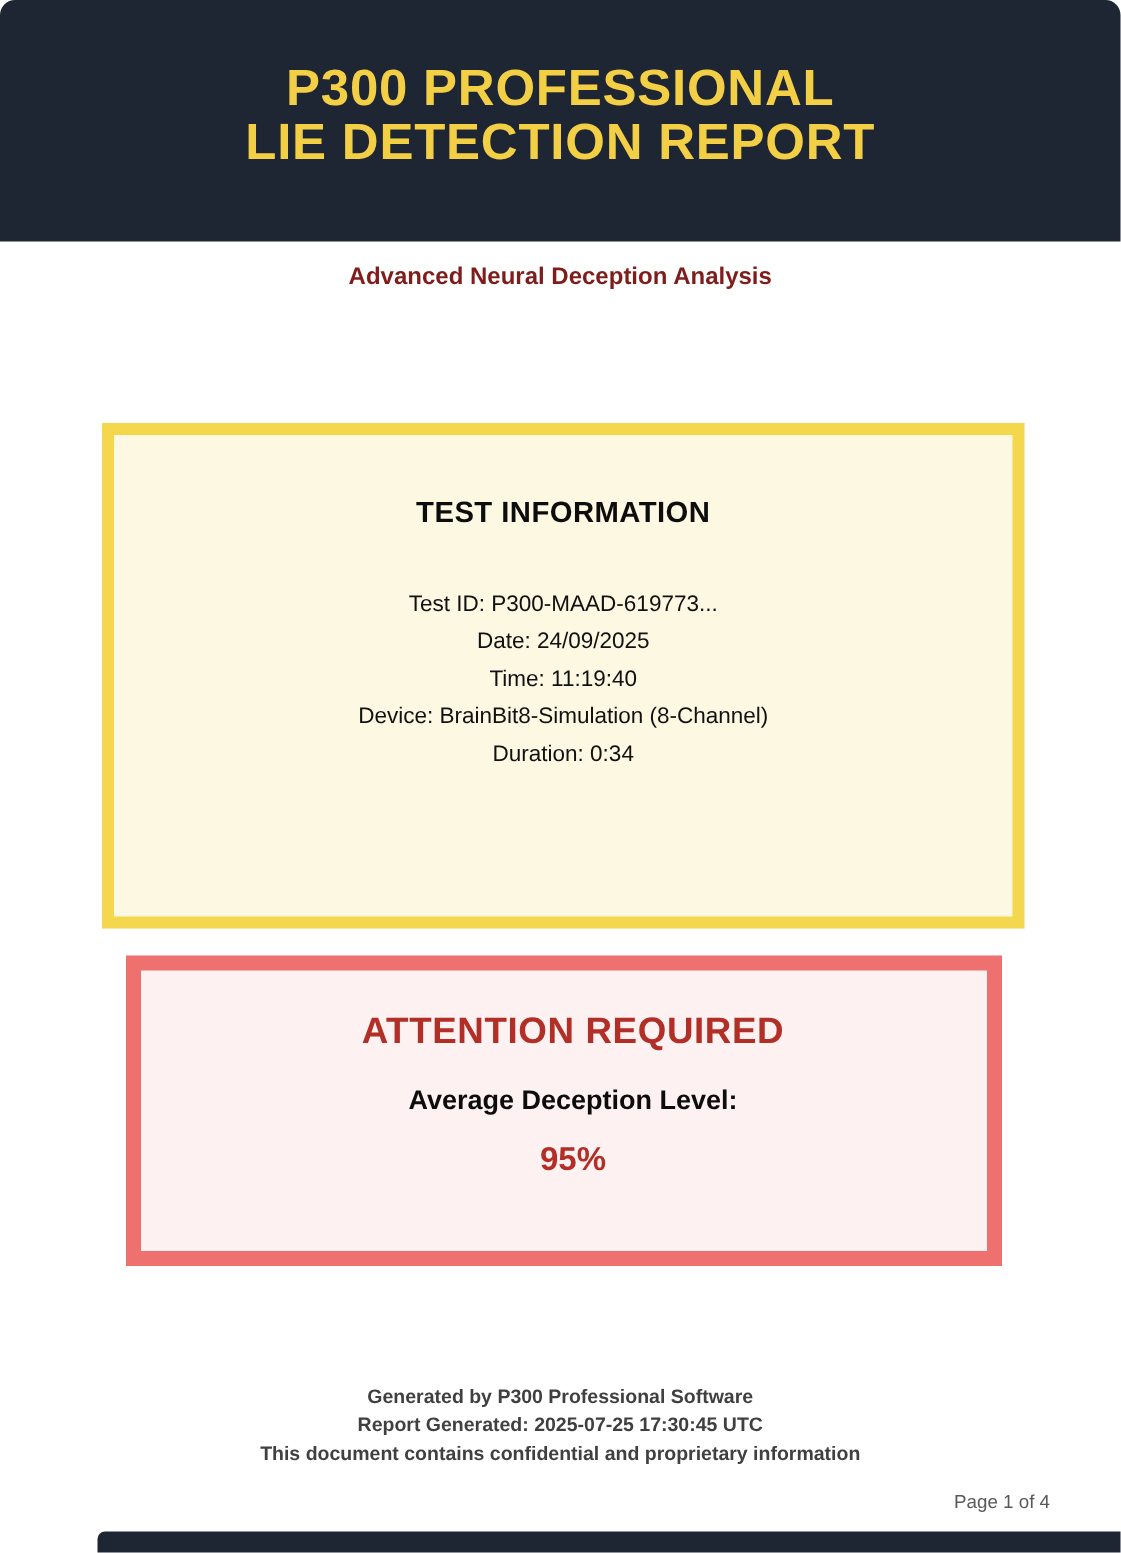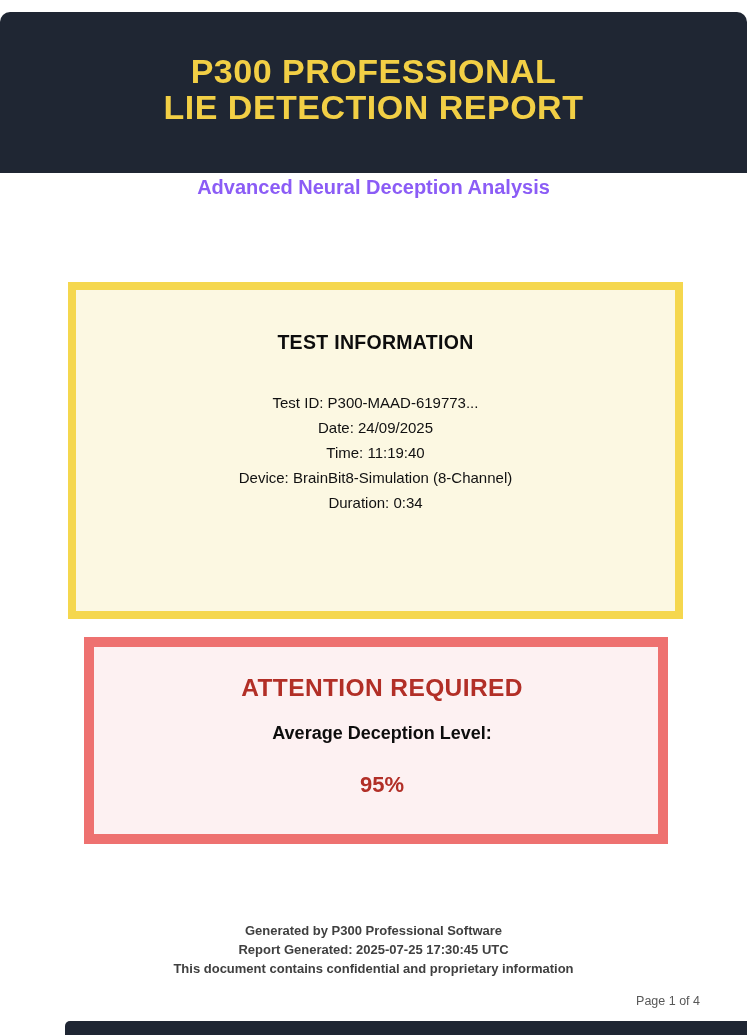--- a/index.html
+++ b/index.html
@@ -5,34 +5,34 @@
   html, body { margin: 0; padding: 0; background: #ffffff; }
   body {
     width: 747px; height: 1035px;
     font-family: "Liberation Sans", sans-serif;
     position: relative; overflow: hidden;
   }
   .page { position: relative; width: 747px; height: 1035px; background: #ffffff; }
 
   
   .report-header {
-    position: absolute; top: 12px; left: 0; right: 0; height: 161px;
+    position: absolute; top: 0; left: 0; right: 0; height: 161px;
     background: #1f2633;
     border-radius: 10px 10px 0 0;
     display: flex; flex-direction: column; justify-content: center; align-items: center;
   }
   .report-title {
     color: #f2cf45; font-weight: bold; font-size: 34px; line-height: 36px;
     text-align: center; letter-spacing: 0.5px; margin-top: -8px;
   }
 
   
   .subtitle {
     position: absolute; top: 176px; left: 0; right: 0;
-    text-align: center; font-size: 20px; font-weight: bold; color: #8b5cf6;
+    text-align: center; font-size: 16px; font-weight: bold; color: #7f1d1d;
   }
 
   
   .info-box {
     position: absolute; left: 68px; top: 282px; width: 615px; height: 337px;
     box-sizing: border-box;
     border: 8px solid #f5d74e; background: #fcf8e2;
     text-align: center;
   }
   .info-heading {
@@ -47,21 +47,21 @@
     box-sizing: border-box;
     border: 10px solid #ee7170; background: #fdf1f2;
     text-align: center;
     padding-left: 12px;
   }
   .attention-heading {
     margin-top: 27px; font-size: 24.5px; font-weight: bold; color: #b22f27;
     letter-spacing: 0.4px;
   }
   .attention-label { margin-top: 21px; font-size: 18px; font-weight: bold; color: #0d0d0d; }
-  .attention-value { margin-top: 28px; font-size: 22px; font-weight: bold; color: #b22f27; }
+  .attention-value { margin-top: 16px; font-size: 22px; font-weight: bold; color: #b22f27; }
 
   
   .report-footer {
     position: absolute; top: 921px; left: 0; right: 0;
     text-align: center; font-size: 13px; font-weight: bold; color: #404040;
     line-height: 19px;
   }
   .page-number {
     position: absolute; top: 994px; right: 47px;
     font-size: 12.5px; color: #585858; font-weight: normal; margin-left: 34px;

